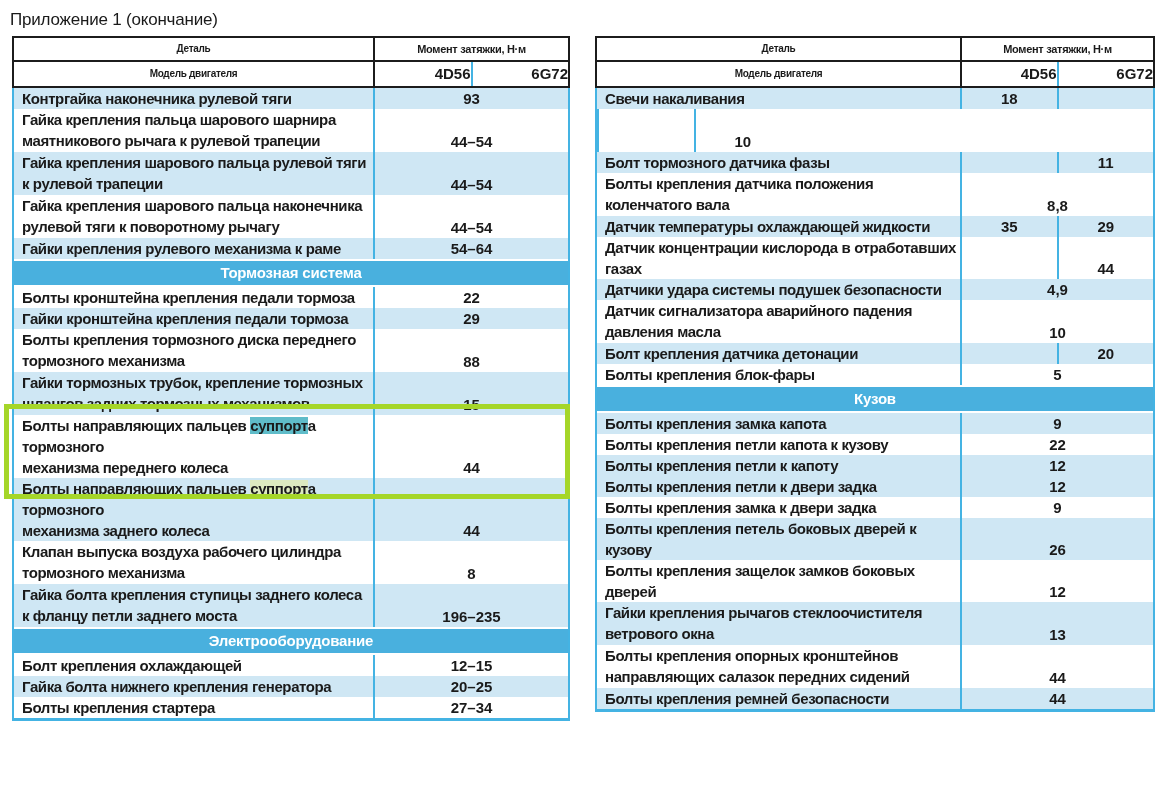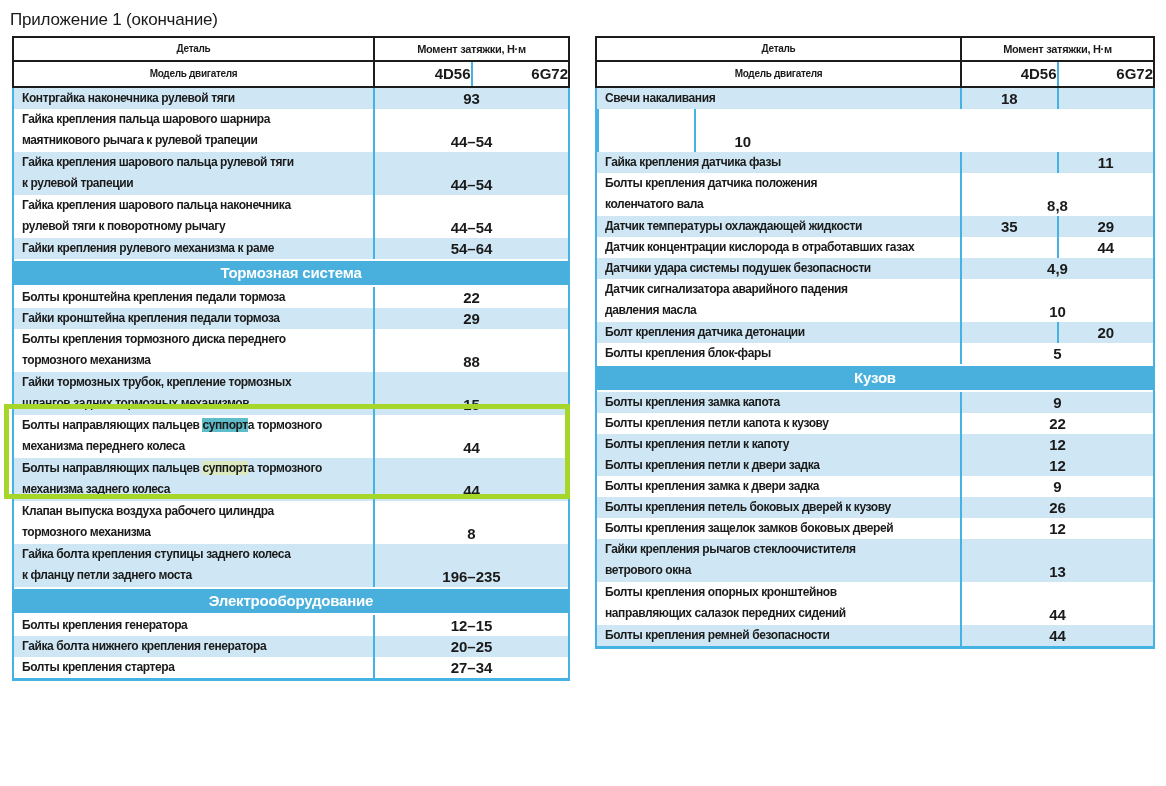--- a/index.html
+++ b/index.html
@@ -21,21 +21,21 @@
   .h-engine{flex:1;text-align:right;font-weight:700;font-size:15px;line-height:24px;}
   .h-engine + .h-engine{border-left:2px solid var(--tblb,#44b3e3);}
   .t-left  .h-torque,.t-left  .h-engines{width:193px;}
   .t-right .h-torque,.t-right .h-engines{width:191px;}
 
   .tbody2{border-left:2px solid var(--tblb,#44b3e3);border-right:2px solid var(--tblb,#44b3e3);border-bottom:3px solid var(--tblb,#44b3e3);background:#fff;box-sizing:border-box;}
   .row{display:flex;}
   .row.lb{background:var(--stripe,#cfe7f4);}
   .row.lines1{min-height:21px;}
   .row.lines2{min-height:43px;}
-  .cell-label{flex:1;padding:0 4px 0 8px;font-weight:700;font-size:12px;line-height:21px;letter-spacing:-0.4px;white-space:pre-line;}
+  .cell-label{flex:1;padding:0 4px 0 8px;font-weight:700;font-size:15px;line-height:21px;letter-spacing:-0.4px;white-space:pre-line;}
   .cell-vals{border-left:2px solid var(--tblb,#44b3e3);display:flex;align-items:flex-end;justify-content:center;font-weight:700;font-size:15px;line-height:21px;}
   .t-left  .cell-vals{width:193px;}
   .t-right .cell-vals{width:191px;}
   .val-span{width:100%;text-align:center;}
   .cell-vals.cols{align-items:stretch;}
   .val-col{flex:1;display:flex;align-items:flex-end;justify-content:center;}
   .val-col + .val-col{border-left:2px solid var(--tblb,#44b3e3);}
 
   .section-bar{height:24px;margin:2px 0;background:var(--bar,#49b0de);color:var(--sectxt,#fff);text-align:center;font-weight:700;font-size:15px;line-height:24px;letter-spacing:-0.2px;}
 
@@ -148,21 +148,21 @@
         </div>
         <div class="row lb lines2">
           <div class="cell-label">Гайка болта крепления ступицы заднего колеса
 к фланцу петли заднего моста</div>
           <div class="cell-vals">
             <div class="val-span">196–235</div>
           </div>
         </div>
         <div class="section-bar">Электрооборудование</div>
         <div class="row lines1">
-          <div class="cell-label">Болты крепления генератора</div>
+          <div class="cell-label">Болт крепления охлаждающей</div>
           <div class="cell-vals">
             <div class="val-span">12–15</div>
           </div>
         </div>
         <div class="row lb lines1">
           <div class="cell-label">Гайка болта нижнего крепления генератора</div>
           <div class="cell-vals">
             <div class="val-span">20–25</div>
           </div>
         </div>
@@ -196,21 +196,21 @@
             <div class="val-col"></div>
           </div>
         </div>
         <div class="row lines2">
           <div class="cell-vals cols">
             <div class="val-col"></div>
             <div class="val-col">10</div>
           </div>
         </div>
         <div class="row lb lines1">
-          <div class="cell-label">Гайка крепления датчика фазы</div>
+          <div class="cell-label">Болт тормозного датчика фазы</div>
           <div class="cell-vals cols">
             <div class="val-col"></div>
             <div class="val-col">11</div>
           </div>
         </div>
         <div class="row lines2">
           <div class="cell-label">Болты крепления датчика положения
 коленчатого вала</div>
           <div class="cell-vals">
             <div class="val-span">8,8</div>

